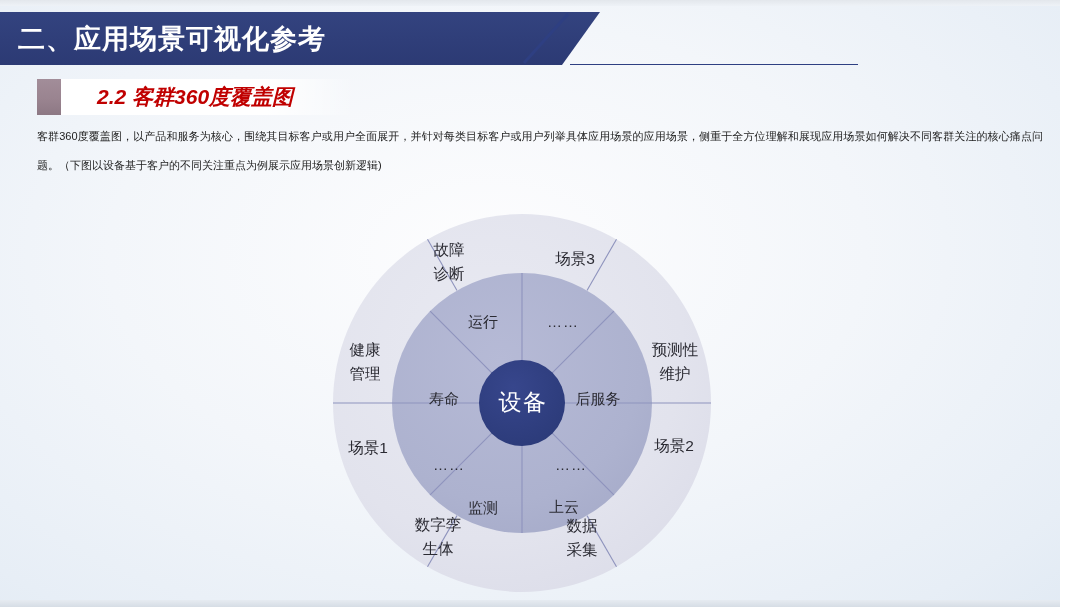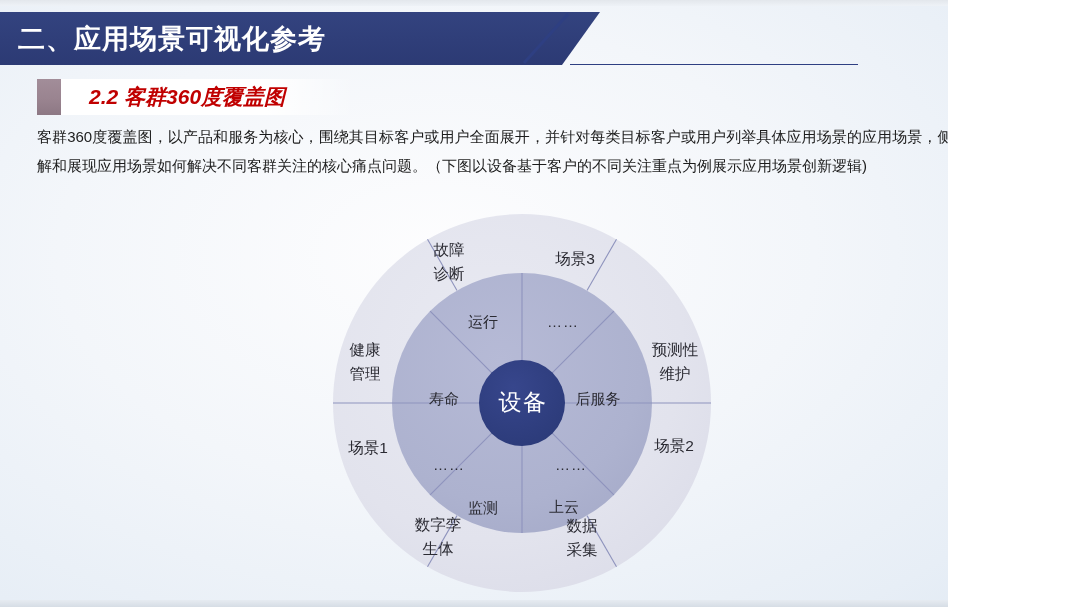--- a/index.html
+++ b/index.html
@@ -10,21 +10,21 @@
     width: 1080px;
     height: 607px;
     overflow: hidden;
     font-family: "Liberation Sans", "DejaVu Sans", sans-serif;
     background: #ffffff;
   }
 
   
   #slide {
     position: relative;
-    width: 948px;
+    width: 1060px;
     height: 607px;
     background:
       radial-gradient(ellipse 900px 560px at 46% 42%, #fdfdfe 0%, #f3f6fa 42%, #e7eef6 78%, #dde7f2 100%);
     overflow: hidden;
   }
   
   #slide::before {
     content: "";
     position: absolute;
     left: 0; top: 0; right: 0; height: 6px;
@@ -95,35 +95,35 @@
     display: flex;
     align-items: center;
   }
   .subtitle-chip {
     width: 24px;
     height: 36px;
     background: linear-gradient(180deg, #a28d99 0%, #9a8490 55%, #8d7884 100%);
     flex: 0 0 auto;
   }
   .subtitle-text {
-    margin-left: 28px;
+    margin-left: 36px;
     color: #c00000;
     font-size: 21px;
     font-weight: bold;
     font-style: italic;
     white-space: nowrap;
   }
 
   
   .body-text {
     position: absolute;
     left: 37px;
     top: 122px;
     width: 1006px;
-    font-size: 15px;
+    font-size: 11px;
     line-height: 29px;
     color: #1c1c1c;
     text-align: justify;
     text-justify: inter-character;
   }
 
   
   .diagram {
     position: absolute;
     left: 332px;

